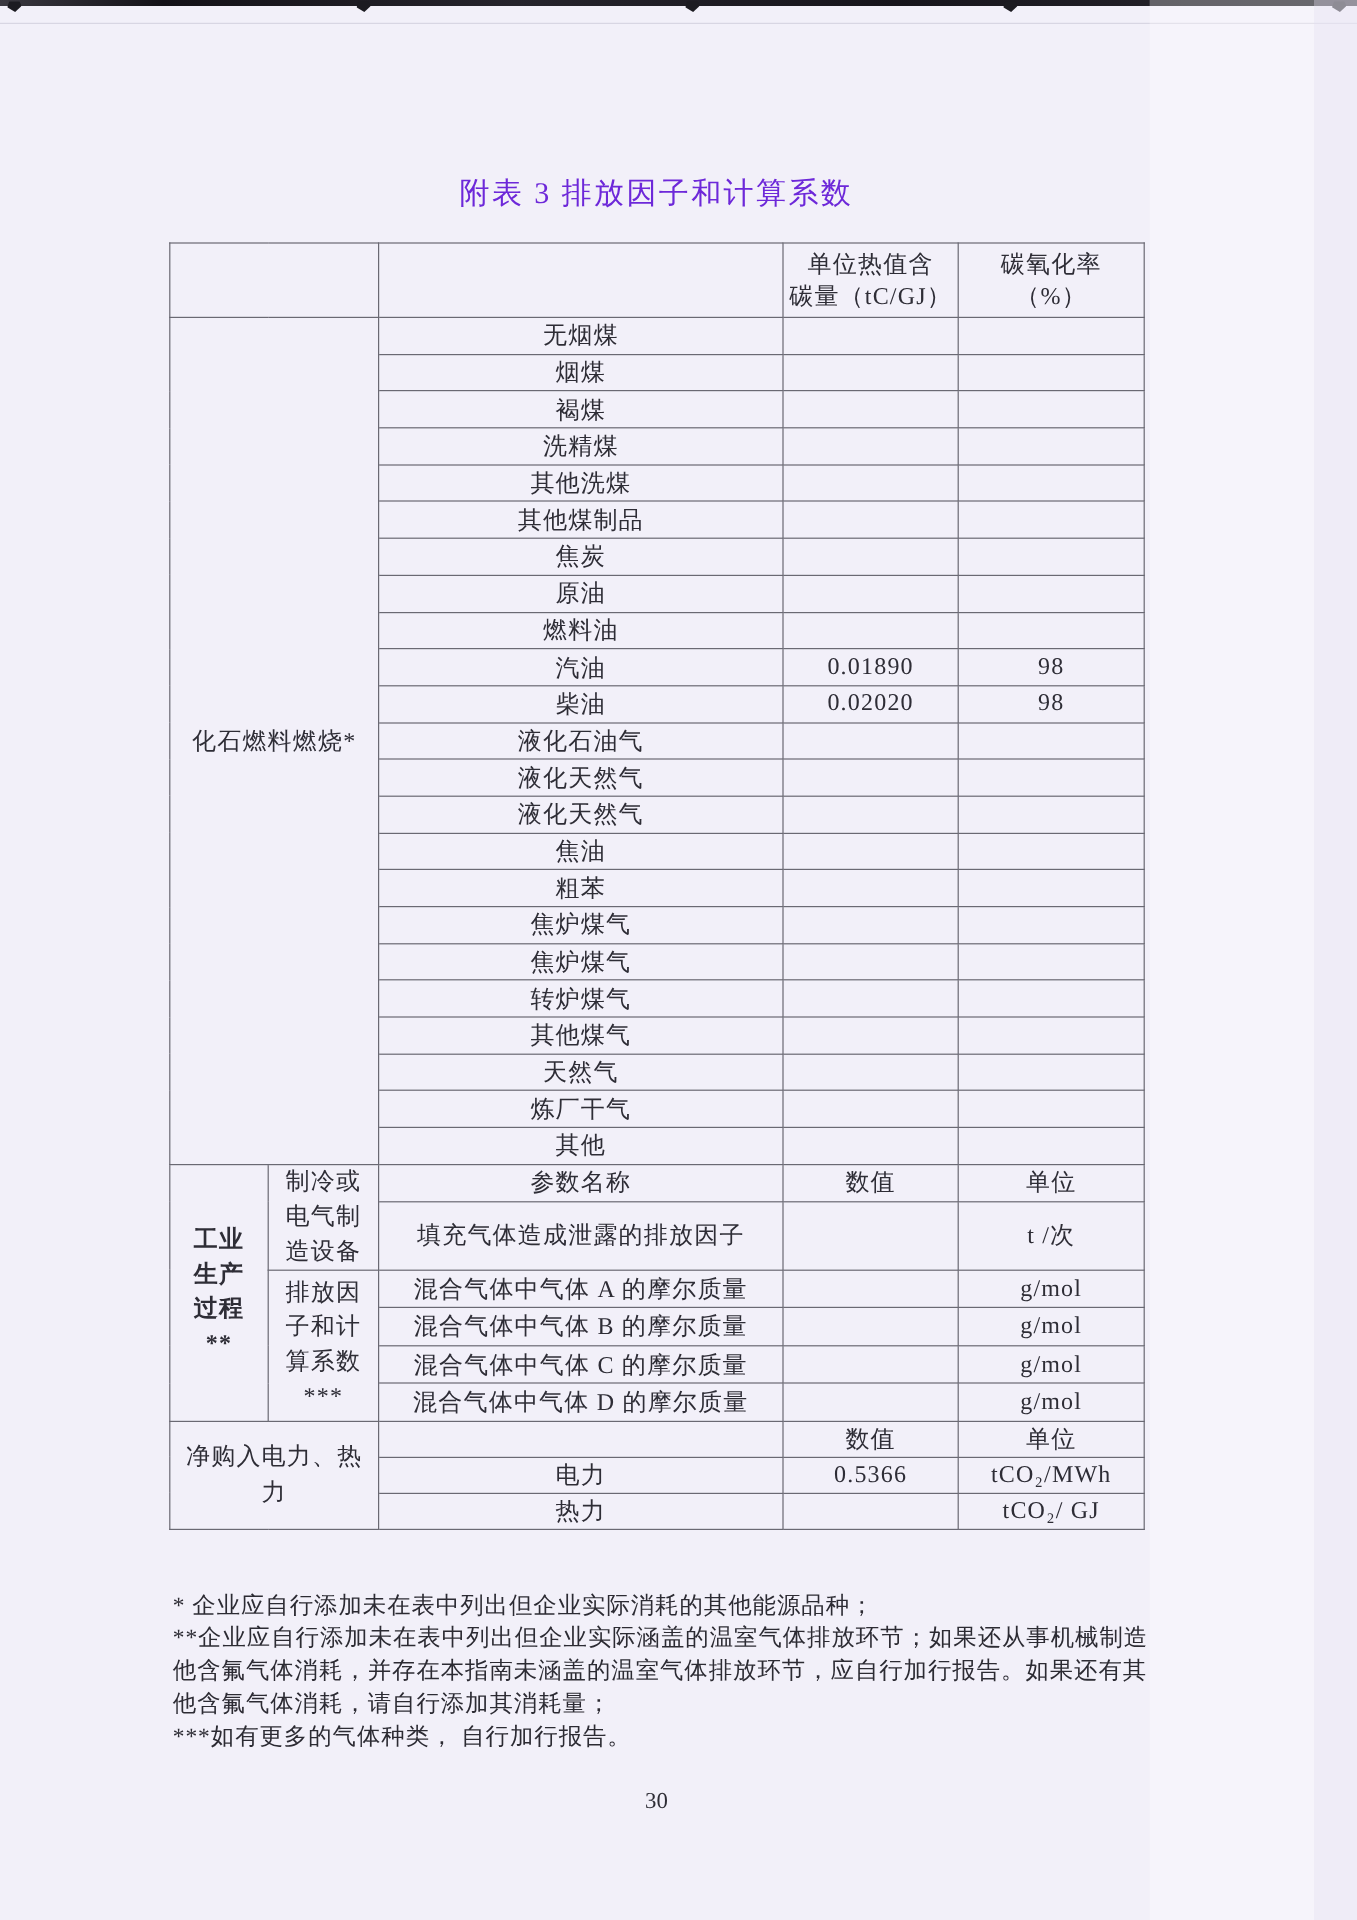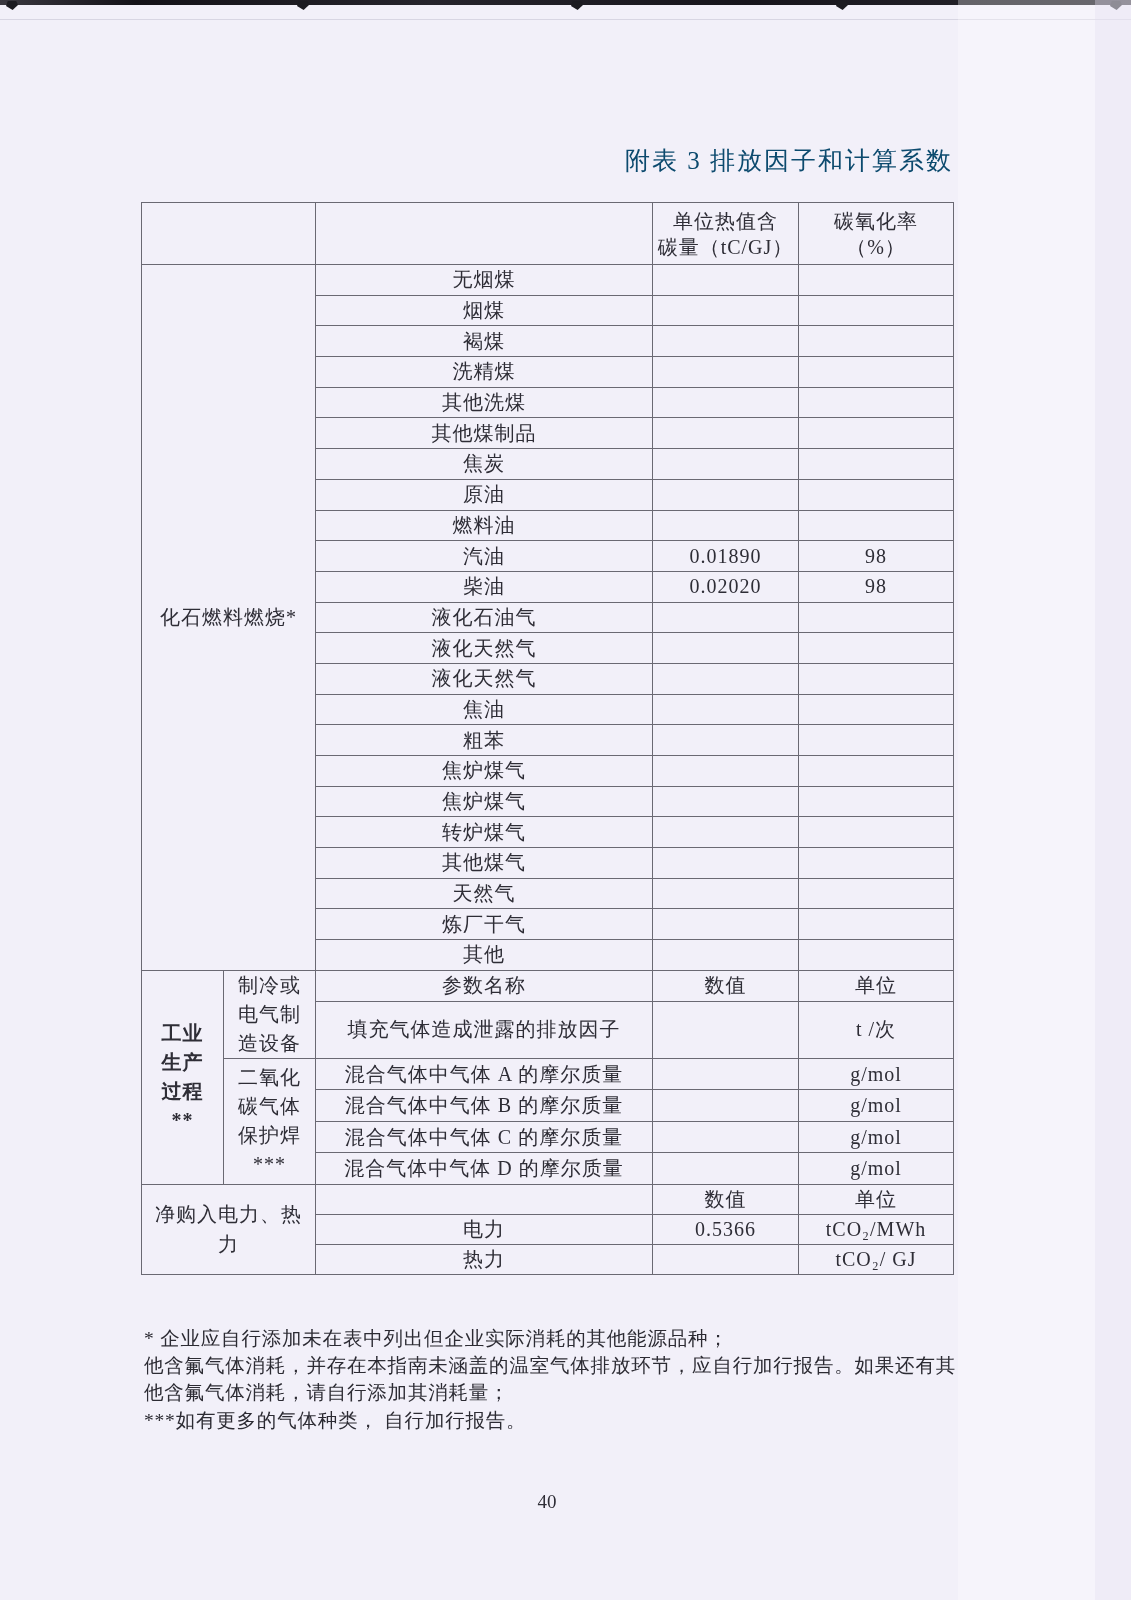--- a/index.html
+++ b/index.html
@@ -21,21 +21,21 @@
     clip-path: polygon(15% 0, 85% 0, 100% 45%, 55% 100%, 0 55%); }
   .faint-line { position: absolute; top: 19px; left: 0; width: 100%; height: 1px;
     background: rgba(115,110,140,0.20); }
   .band { position: absolute; top: 0; left: 958px; width: 137px; height: 100%;
     background: rgba(255,255,255,0.30); }
   .band2 { position: absolute; top: 0; left: 1095px; width: 36px; height: 100%;
     background: rgba(236,233,246,0.55); }
 
   .title {
     position: absolute; top: 144px; left: 141px; width: 812px;
-    text-align: right; font-size: 25px; letter-spacing: 2px; color: #0c4a6e;
+    text-align: center; font-size: 25px; letter-spacing: 2px; color: #6d28d9;
   }
 
   table.main {
     position: absolute; left: 141px; top: 202px; width: 812px;
     border-collapse: collapse; table-layout: fixed;
     border: 1.5px solid #55545e;
   }
   table.main td {
     border: 1px solid #6a6973;
     text-align: center; vertical-align: middle;
@@ -229,21 +229,21 @@
         <td>数值</td>
         <td>单位</td>
       </tr>
       <tr class="r-fill">
         <td>填充气体造成泄露的排放因子</td>
         <td></td>
         <td>t /次</td>
       </tr>
       <tr class="r-gas">
         <td rowspan="4">
-          <span class="vlabel w-b">二氧化碳气体保护焊***</span>
+          <span class="vlabel w-b">排放因子和计算系数***</span>
         </td>
         <td>混合气体中气体 A 的摩尔质量</td>
         <td></td>
         <td>g/mol</td>
       </tr>
       <tr class="r-gas">
         <td>混合气体中气体 B 的摩尔质量</td>
         <td></td>
         <td>g/mol</td>
       </tr>
@@ -274,19 +274,20 @@
       <tr class="r-power">
         <td>热力</td>
         <td></td>
         <td>tCO₂/ GJ</td>
       </tr>
     </tbody>
   </table>
 
   <div class="footnotes">
     <div class="fline">* 企业应自行添加未在表中列出但企业实际消耗的其他能源品种；</div>
+    <div class="fline">**企业应自行添加未在表中列出但企业实际涵盖的温室气体排放环节；如果还从事机械制造</div>
     <div class="fline">他含氟气体消耗，并存在本指南未涵盖的温室气体排放环节，应自行加行报告。如果还有其</div>
     <div class="fline">他含氟气体消耗，请自行添加其消耗量；</div>
     <div class="fline">***如有更多的气体种类， 自行加行报告。</div>
   </div>
 
-  <div class="page-number">40</div>
+  <div class="page-number">30</div>
 </div>
 
 </body></html>

